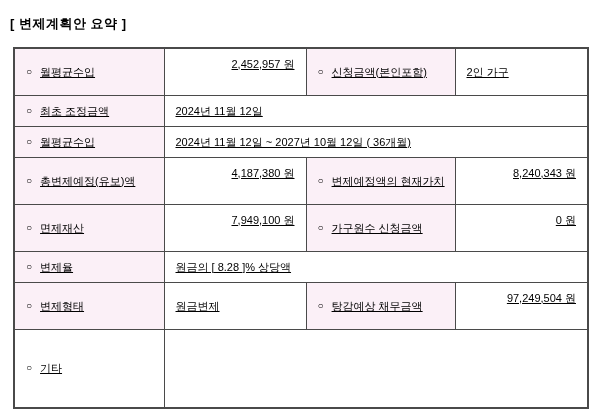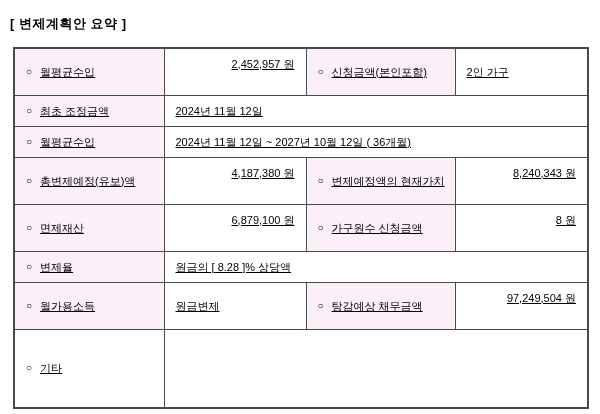--- a/index.html
+++ b/index.html
@@ -94,32 +94,32 @@
 
       <tr>
         <td class="lbl"><span class="bullet">○</span><span>총변제예정(유보)액</span></td>
         <td class="val right">4,187,380 원</td>
         <td class="lbl"><span class="bullet">○</span><span>변제예정액의 현재가치</span></td>
         <td class="val right">8,240,343 원</td>
       </tr>
 
       <tr>
         <td class="lbl"><span class="bullet">○</span><span>면제재산</span></td>
-        <td class="val right">6,879,100 원</td>
+        <td class="val right">7,949,100 원</td>
         <td class="lbl"><span class="bullet">○</span><span>가구원수 신청금액</span></td>
-        <td class="val right">8 원</td>
+        <td class="val right">0 원</td>
       </tr>
 
       <tr>
         <td class="lbl"><span class="bullet">○</span><span>변제율</span></td>
         <td class="val left" colspan="3">원금의 [ 8.28 ]% 상당액</td>
       </tr>
 
       <tr>
-        <td class="lbl"><span class="bullet">○</span><span>월가용소득</span></td>
+        <td class="lbl"><span class="bullet">○</span><span>변제형태</span></td>
         <td class="val left">원금변제</td>
         <td class="lbl"><span class="bullet">○</span><span>탕감예상 채무금액</span></td>
         <td class="val right">97,249,504 원</td>
       </tr>
 
       <tr class="tall">
         <td class="lbl plain"><span class="bullet">○</span><span>기타</span></td>
         <td class="val left" colspan="3"></td>
       </tr>
 

